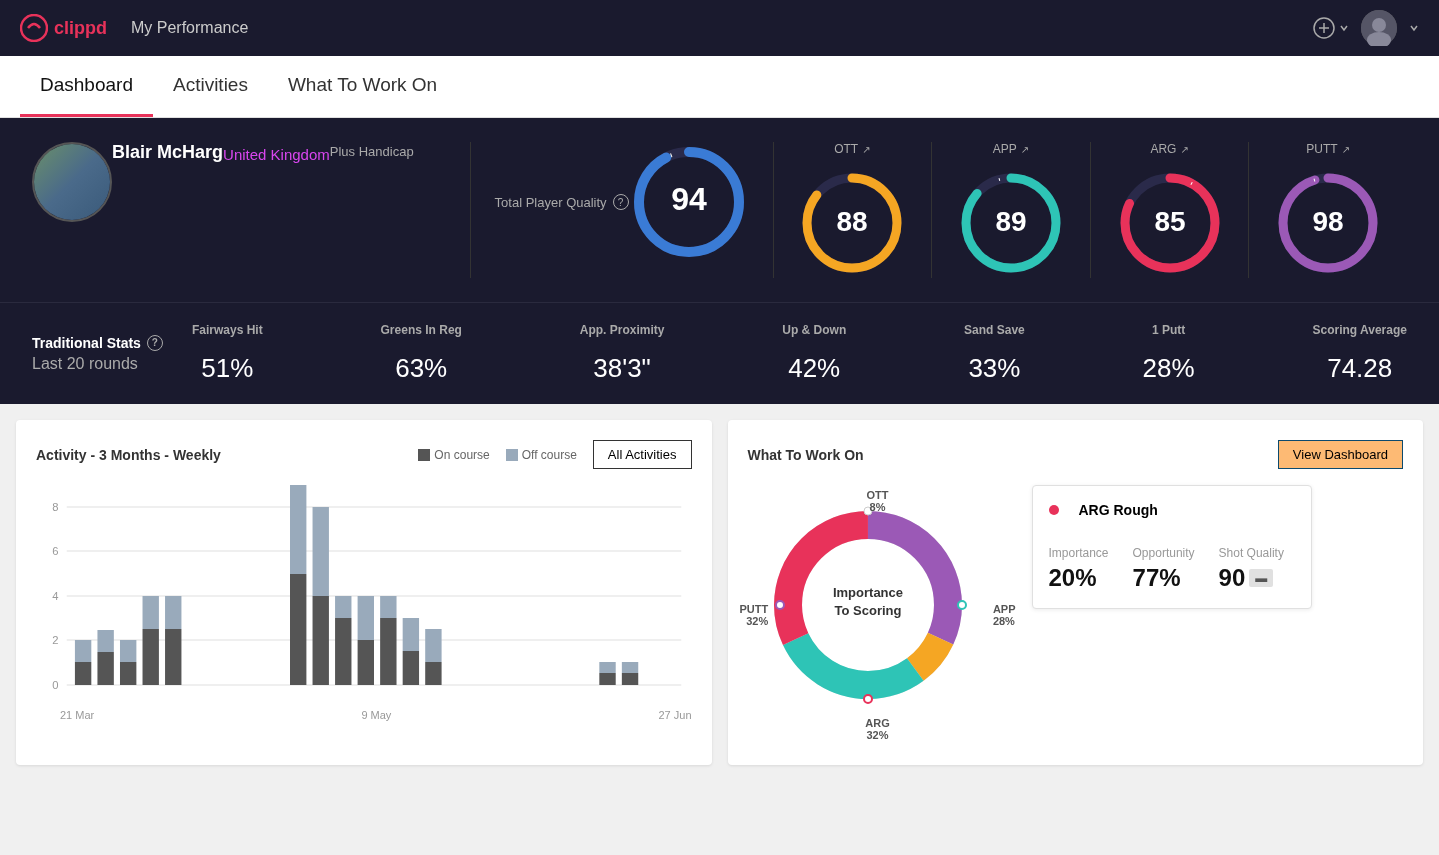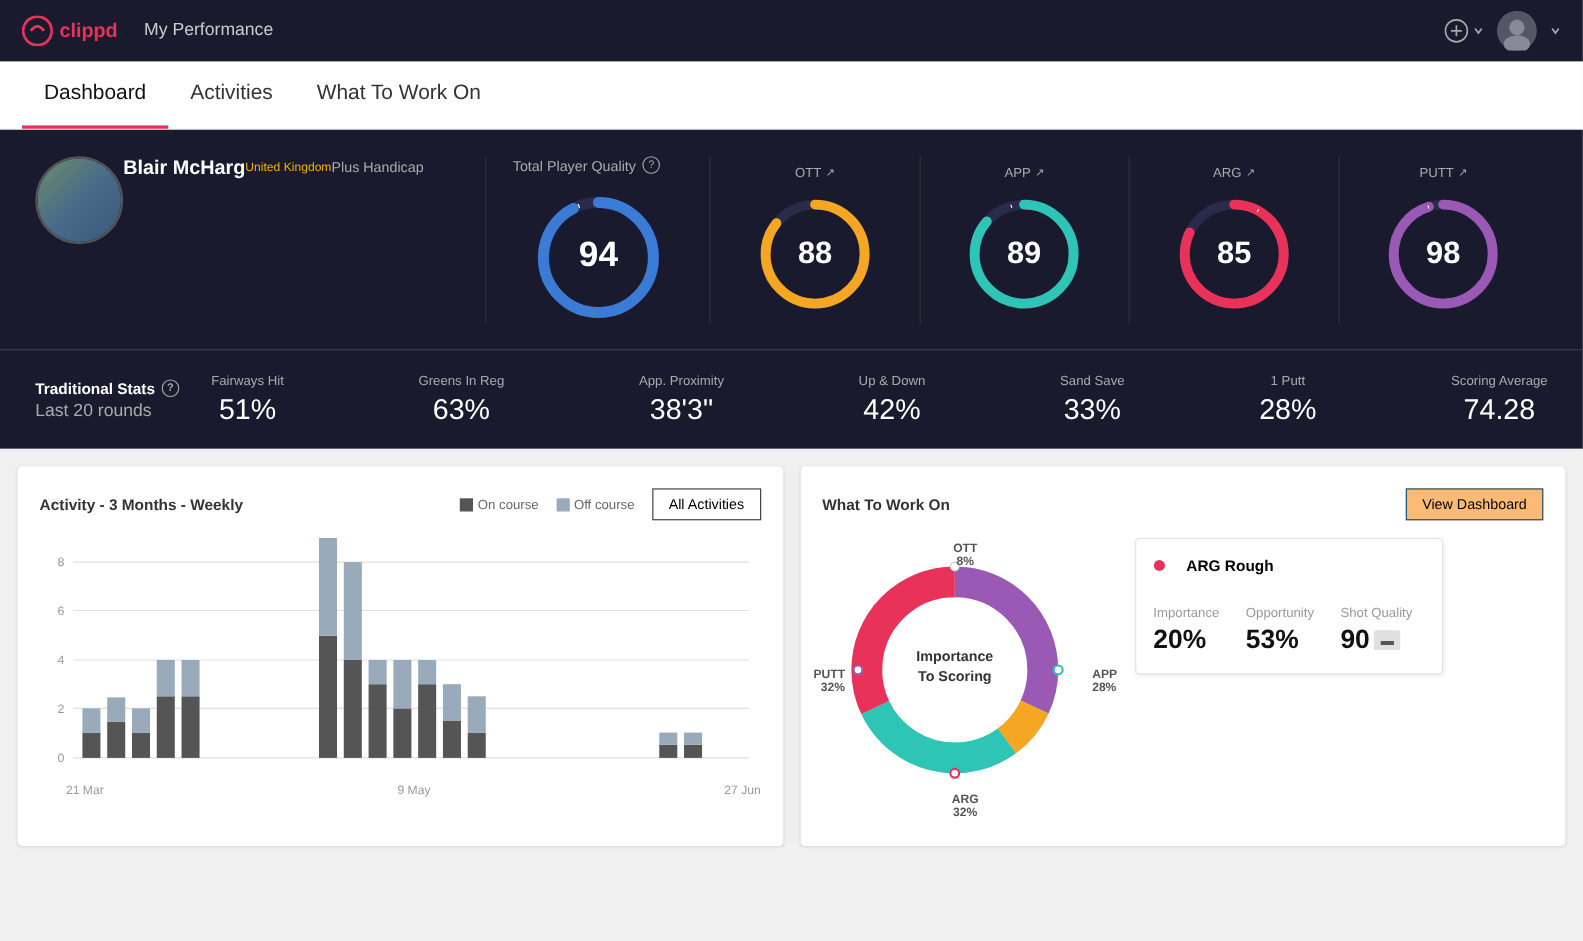--- a/index.html
+++ b/index.html
@@ -41,27 +41,27 @@
     .hero {
       background: #1a1a2e;
       padding: 24px 32px;
       color: white;
     }
     .hero-content { display: flex; align-items: stretch; gap: 0; }
     .hero-profile { display: flex; flex-direction: row; align-items: flex-start; min-width: 200px; padding-right: 32px; }
     .avatar-circle { width: 80px; height: 80px; border-radius: 50%; background: linear-gradient(135deg, #aaa, #777); border: 2px solid #555; overflow: hidden; display: flex; align-items: center; justify-content: center; margin-bottom: 12px; }
     .avatar-img { width: 100%; height: 100%; background: linear-gradient(135deg, #6a8f6a 0%, #4a6a8a 50%, #3a5a7a 100%); }
     .profile-name { font-size: 18px; font-weight: bold; color: white; }
-    .profile-country { font-size: 11px; color: #eab308; margin-top: 4px; }
+    .profile-country { font-size: 15px; color: #d946ef; margin-top: 4px; }
     .profile-handicap { font-size: 13px; color: #aaa; margin-top: 2px; }
 
     .divider-v { width: 1px; background: #333; margin: 0 24px; }
 
     .hero-stats { display: flex; flex: 1; gap: 0; }
-    .quality-section { display: flex; flex-direction: column; min-width: 180px; padding-right: 24px; border-right: 1px solid #333; }
+    .quality-section { display: flex; flex-direction: row; min-width: 180px; padding-right: 24px; border-right: 1px solid #333; }
     .quality-label { font-size: 13px; color: #aaa; margin-bottom: 16px; display: flex; align-items: center; gap: 6px; }
     .info-icon { width: 16px; height: 16px; border-radius: 50%; border: 1px solid #aaa; display: inline-flex; align-items: center; justify-content: center; font-size: 10px; color: #aaa; }
 
     .ring-container { display: flex; justify-content: center; }
     svg.ring { overflow: visible; }
 
     .category-rings { display: flex; flex: 1; }
     .cat-ring { flex: 1; display: flex; flex-direction: column; align-items: center; justify-content: center; border-right: 1px solid #333; padding: 0 16px; }
     .cat-ring:last-child { border-right: none; }
     .cat-label { font-size: 12px; color: #aaa; margin-bottom: 12px; display: flex; align-items: center; gap: 4px; }
@@ -75,21 +75,21 @@
       display: flex;
       align-items: center;
       color: white;
       gap: 0;
     }
     .trad-label { min-width: 160px; }
     .trad-label-title { font-size: 14px; font-weight: bold; color: white; display: flex; align-items: center; gap: 6px; }
     .trad-label-sub { font-size: 16px; color: #aaa; margin-top: 4px; }
     .trad-items { display: flex; flex: 1; justify-content: space-between; }
     .trad-item { text-align: center; }
-    .trad-item-label { font-size: 12px; color: #aaa; margin-bottom: 4px; }
+    .trad-item-label { font-size: 12px; color: #aaa; margin-bottom: 16px; font-weight: bold; }
     .trad-item-value { font-size: 26px; font-weight: 300; color: white; }
 
     
     .bottom-panels {
       display: flex;
       gap: 16px;
       padding: 16px;
       background: #f0f0f0;
     }
     .panel {
@@ -433,21 +433,21 @@
           <div class="argh-dot"></div>
           <span>ARG Rough</span>
         </div>
         <div class="argh-metrics">
           <div class="argh-metric">
             <div class="argh-metric-label">Importance</div>
             <div class="argh-metric-value">20%</div>
           </div>
           <div class="argh-metric">
             <div class="argh-metric-label">Opportunity</div>
-            <div class="argh-metric-value">53%</div>
+            <div class="argh-metric-value">77%</div>
           </div>
           <div class="argh-metric">
             <div class="argh-metric-label">Shot Quality</div>
             <div class="argh-metric-value">
               <span>90</span>
               <span class="score-badge">▬</span>
             </div>
           </div>
         </div>
       </div>

